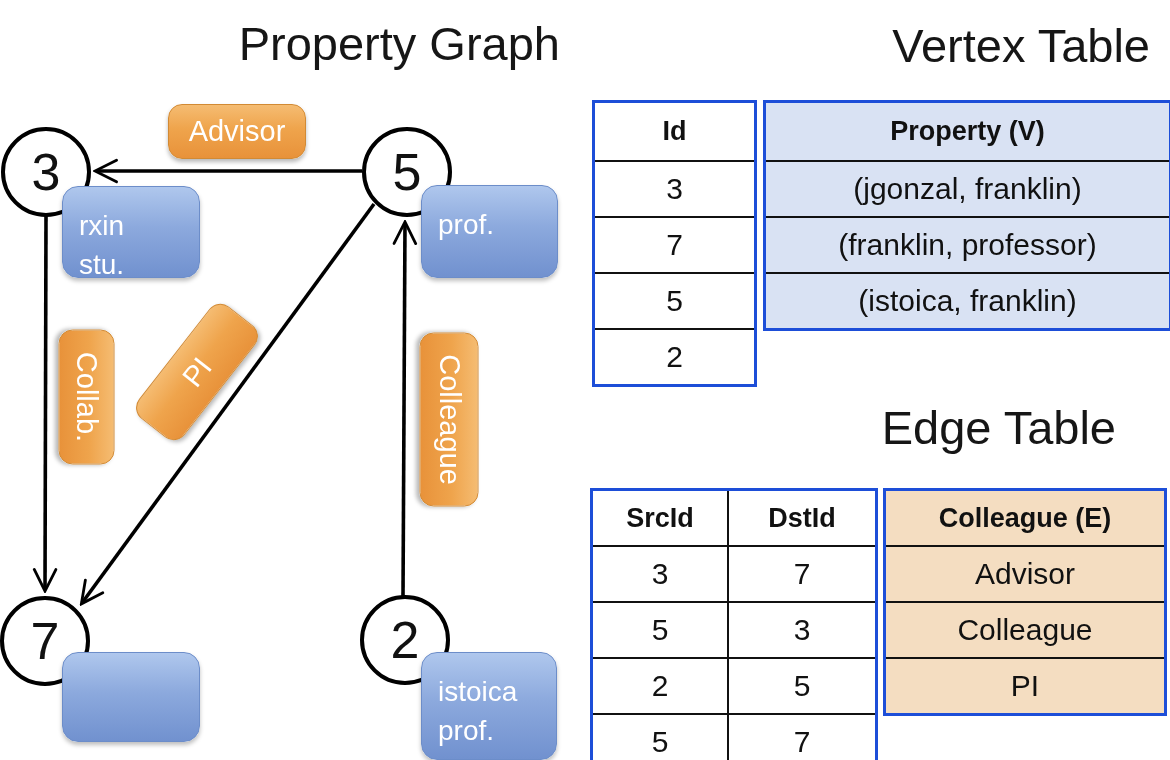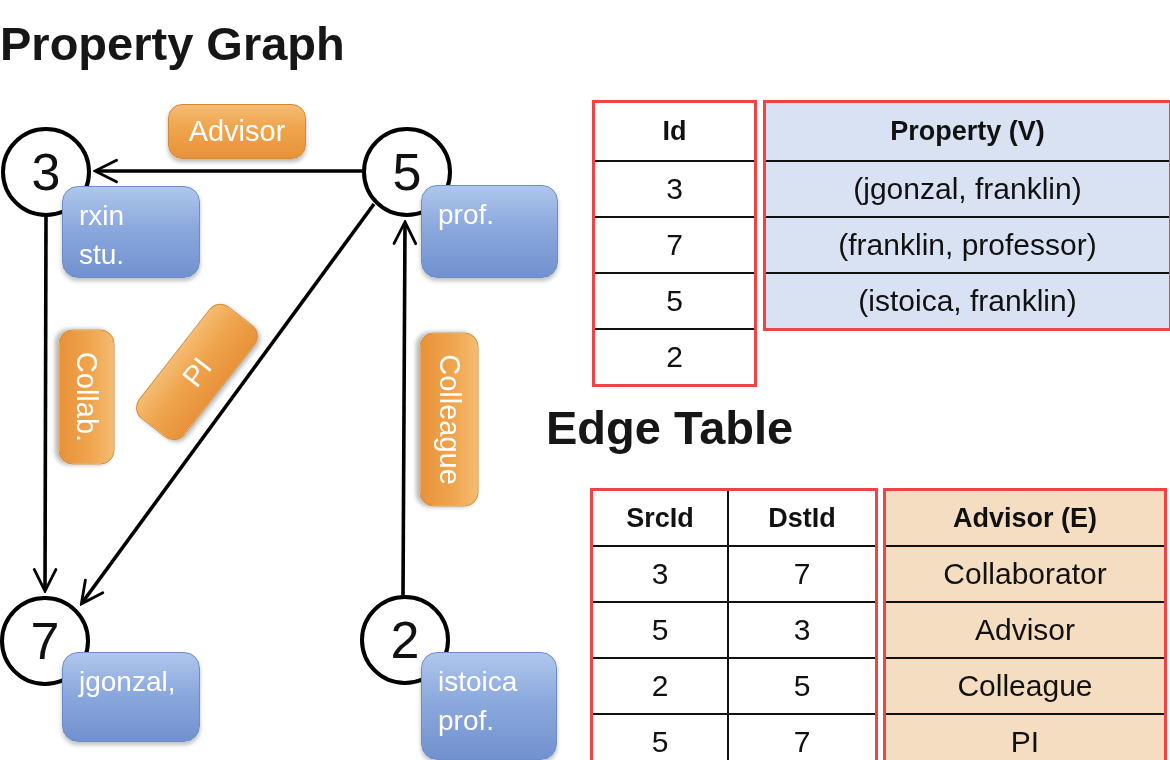--- a/index.html
+++ b/index.html
@@ -2,66 +2,67 @@
 <html><head>
 <meta charset="utf-8">
 <style>
   html,body{margin:0;padding:0;background:#fff;}
   #stage{
     position:relative;width:1170px;height:760px;background:#fff;overflow:hidden;
     font-family:"Liberation Sans",sans-serif;color:#111;
   }
   
   .big-title{
-    position:absolute;text-align:left;font-size:47px;font-weight:700;
+    position:absolute;text-align:right;font-size:47px;font-weight:400;
     letter-spacing:0px;color:#161616;white-space:nowrap;
   }
   #graph-title{left:0;top:16px;width:560px;}
   #vertex-title{left:580px;top:18px;width:570px;}
   #edge-title{left:546px;top:400px;width:570px;}
 
   
   #graph-svg{position:absolute;left:0;top:0;width:580px;height:760px;}
   .circle-node{
     position:absolute;width:90px;height:90px;border:4px solid #000;border-radius:50%;
     background:#fff;box-sizing:border-box;display:flex;align-items:center;justify-content:center;
     font-size:52px;font-weight:300;color:#111;
   }
   .edge-label{
     position:absolute;display:flex;align-items:center;justify-content:center;
     background:linear-gradient(180deg,#F5BC72 0%,#EFA44C 45%,#E8923A 100%);
     border:1px solid #D28A34;border-radius:14px;color:#fff;font-size:29px;
     box-shadow:0 3px 4px rgba(0,0,0,.28);
   }
   .node-label{
-    position:absolute;box-sizing:border-box;padding:10px 16px;
+    position:absolute;box-sizing:border-box;padding:20px 16px;
     background:linear-gradient(180deg,#AFC7ED 0%,#8CA9DD 45%,#7191CF 100%);
     border:1px solid #6C8DC9;border-radius:16px;color:#fff;font-size:28px;line-height:1.38;
     box-shadow:0 3px 4px rgba(0,0,0,.25);
   }
   .node-label div{white-space:nowrap;}
 
   
   .dtable{position:absolute;border-collapse:collapse;table-layout:fixed;}
   .dtable td{
     border:2px solid #111;text-align:center;vertical-align:middle;
     font-size:30px;color:#111;padding:0;height:54px;white-space:nowrap;
   }
-  .dtable{border:3px solid #ef4444;}
+  .dtable{border:3px solid #1d4ed8;}
   .dtable td.hdr{font-weight:bold;font-size:27px;}
   .fill-blue td{background:#D9E2F3;}
   .fill-tan td{background:#F4DDC1;}
   .fill-white td{background:#fff;}
 </style>
 </head>
 <body>
 
 <div id="stage">
 
   <div id="graph-title" class="big-title">Property Graph</div>
+  <div id="vertex-title" class="big-title">Vertex Table</div>
   <div id="edge-title" class="big-title">Edge Table</div>
 
   <svg id="graph-svg" viewBox="0 0 580 760">
     <defs>
       <marker id="arrow" viewBox="0 0 12 12" refX="10.5" refY="6" markerWidth="7.2" markerHeight="7.2" orient="auto" markerUnits="strokeWidth">
         <path d="M1,1 L11,6 L1,11" fill="none" stroke="#000" stroke-width="1.3" stroke-linecap="round"></path>
       </marker>
     </defs>
     <line x1="362" y1="171" x2="96" y2="171" stroke="#000" stroke-width="3.6" marker-end="url(#arrow)"></line>
     <line x1="46" y1="216" x2="45" y2="590" stroke="#000" stroke-width="3.6" marker-end="url(#arrow)"></line>
@@ -88,21 +89,20 @@
   <div class="edge-label" style="left:362px;top:390px;width:172px;height:57px;transform:rotate(90deg);">Colleague</div>
 
   <div class="node-label" style="left:62px;top:186px;width:138px;height:92px;">
     <div>rxin</div>
     <div>stu.</div>
   </div>
   <div class="node-label" style="left:421px;top:185px;width:137px;height:93px;">
     <div>prof.</div>
   </div>
   <div class="node-label" style="left:62px;top:652px;width:138px;height:90px;">
-    <div>jgonzal,</div>
   </div>
   <div class="node-label" style="left:421px;top:652px;width:136px;height:108px;">
     <div>istoica</div>
     <div>prof.</div>
   </div>
 
   <table class="dtable fill-white" style="left:592px;top:100px;width:165px;">
     <tbody>
         <tr>
           <td class="hdr" style="height:57px;">Id</td>
@@ -158,24 +158,21 @@
     </tr>
     <tr>
       <td>5</td>
       <td>7</td>
     </tr>
   </tbody>
     </table>
   <table class="dtable fill-tan" style="left:883px;top:488px;width:284px;">
     <tbody>
         <tr>
-          <td class="hdr">Advisor (E)</td>
-        </tr>
-    <tr>
-          <td>Collaborator</td>
+          <td class="hdr">Colleague (E)</td>
         </tr>
     <tr>
           <td>Advisor</td>
         </tr>
     <tr>
           <td>Colleague</td>
         </tr>
     <tr>
           <td>PI</td>
         </tr>

